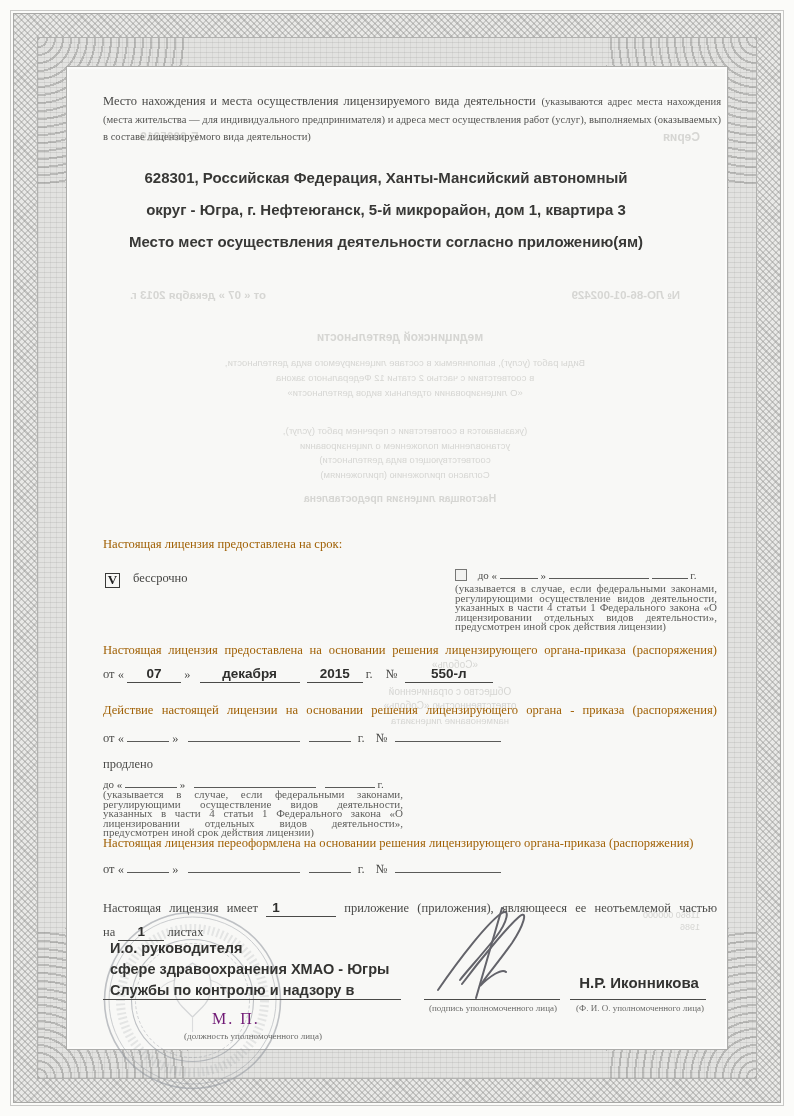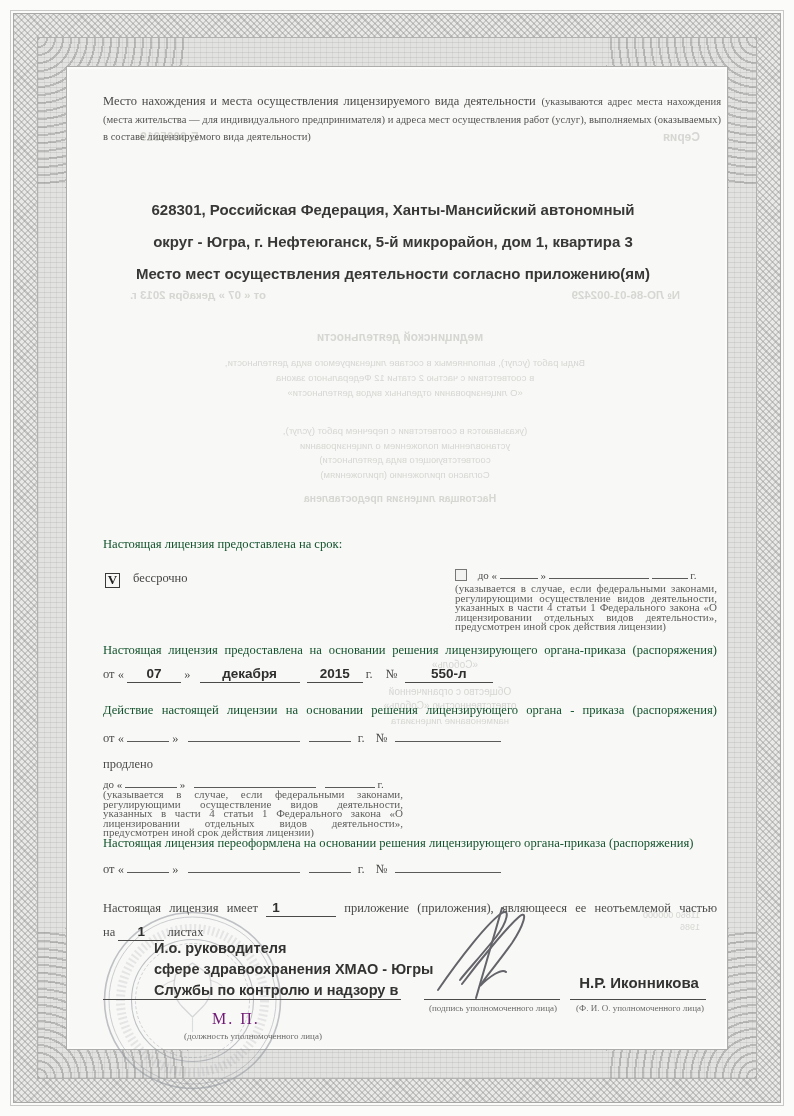--- a/index.html
+++ b/index.html
@@ -43,21 +43,21 @@
   }
   .content{position:absolute;inset:0;z-index:5;}
   .abs{position:absolute;}
   
   .serif{font-family:"Liberation Serif",serif;}
   .lead{font-size:12.5px;color:#4a4a48;}
   .note-inline{font-size:10.6px;color:#555553;}
   .intro{width:618px;text-align:justify;line-height:15.5px;}
   .addr{width:612px;text-align:center;font-family:"Liberation Sans",sans-serif;
         font-weight:bold;font-size:15px;color:#383836;line-height:32px;}
-  .h-form{font-size:12.6px;color:#14532d;}
+  .h-form{font-size:12.6px;color:#a16207;}
   .justify-last{text-align:justify;text-align-last:justify;width:614px;}
   .fill{
     font-family:"Liberation Sans",sans-serif;font-weight:bold;font-size:13.5px;color:#2e2e2c;
     display:inline-block;text-align:center;border-bottom:1.4px solid #4a4a48;padding:0 6px 1px 6px;
     vertical-align:baseline;
   }
   .u{display:inline-block;border-bottom:1px solid #5a5a58;height:12px;vertical-align:baseline;}
   .tiny-note{font-size:11px;line-height:9.6px;color:#5e5e5c;text-align:justify;}
   .caption{font-size:9px;color:#6a6a68;text-align:center;}
   .cb{display:inline-block;border:1.6px solid #3a3a38;vertical-align:-2px;text-align:center;
@@ -110,21 +110,21 @@
     <div class="abs bleed bold row" style="left:140px;top:130px;width:560px;font-size:12px;">
       <span>Серия</span>
       <span>Б 0005319</span>
     </div>
 
     <div class="abs intro serif" style="left:103px;top:92px;">
       <span class="lead">Место нахождения и места осуществления лицензируемого вида деятельности</span>
       <span class="note-inline">(указываются адрес места нахождения (места жительства — для индивидуального предпринимателя) и адреса мест осуществления работ (услуг), выполняемых (оказываемых) в составе лицензируемого вида деятельности)</span>
     </div>
 
-    <div class="abs addr" style="left:87px;top:162px;margin-top:32px;">
+    <div class="abs addr" style="left:80px;top:162px;">
       <div>628301, Российская Федерация, Ханты-Мансийский автономный</div>
       <div>округ - Югра, г. Нефтеюганск, 5-й микрорайон, дом 1, квартира 3</div>
       <div>Место мест осуществления деятельности согласно приложению(ям)</div>
     </div>
 
     <div class="abs bleed bold row" style="left:130px;top:289px;width:550px;font-size:11.5px;">
       <span>№ ЛО-86-01-002429</span>
       <span>от « 07 » декабря 2013 г.</span>
     </div>
 
@@ -229,21 +229,21 @@
       <span>Настоящая лицензия имеет</span>
       <span class="fill" style="min-width:58px;">1</span>
       <span>приложение (приложения), являющееся ее неотъемлемой частью</span>
     </div>
     <div class="abs serif" style="left:103px;top:924px;font-size:12.5px;color:#4a4a48;">
       <span>на</span>
       <span class="fill" style="min-width:34px;">1</span>
       <span>листах</span>
     </div>
 
-    <div class="abs pos-bold" style="left:110px;top:938px;width:300px;margin-left:44px;">
+    <div class="abs pos-bold" style="left:110px;top:938px;width:300px;">
       <div>И.о. руководителя</div>
       <div>сфере здравоохранения ХМАО - Югры</div>
       <div>Службы по контролю и надзору в</div>
     </div>
     <div class="abs sig-line" style="left:103px;top:999px;width:298px;height:0;"></div>
     <div class="abs caption" style="left:113px;top:1003px;width:280px;margin-top:28px;">(должность уполномоченного лица)</div>
 
     <svg class="sig-svg" style="left:430px;top:906px;" width="125" height="94" viewBox="0 0 125 94">
       <g fill="none" stroke="#4a4a52" stroke-width="2" stroke-linecap="round" opacity="0.85">
         <path d="M8 84 C30 52 58 16 72 7 C80 2 78 15 66 31 C50 51 36 66 30 74"></path>

